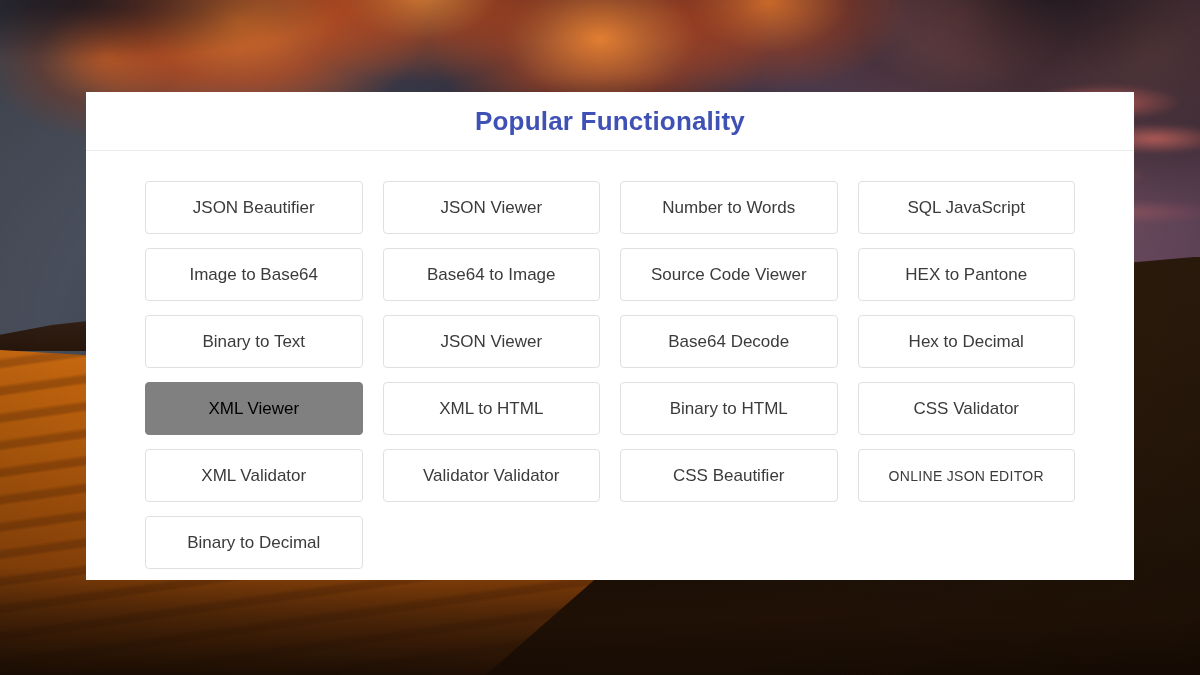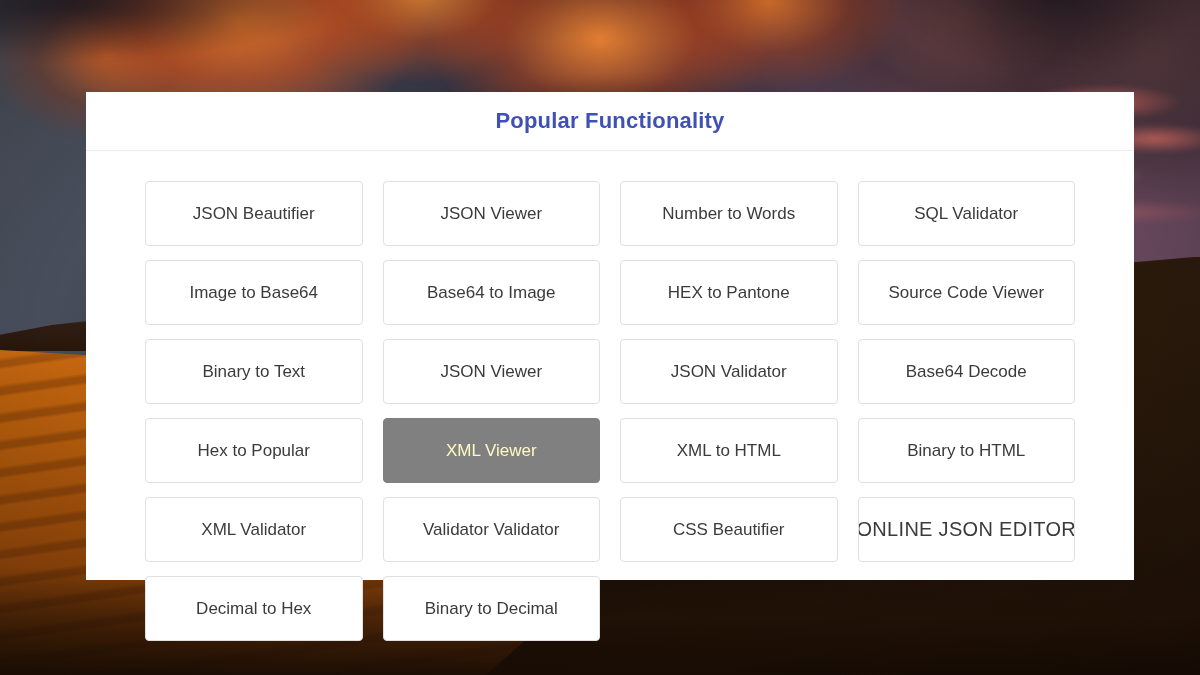--- a/index.html
+++ b/index.html
@@ -206,65 +206,65 @@
   .card-header {
     height: 59px;
     flex: 0 0 59px;
     display: flex;
     align-items: center;
     justify-content: center;
     border-bottom: 1px solid #ececec;
   }
 
   .card-title {
-    font-size: 22px;
+    font-size: 26px;
     font-weight: bold;
     color: #3f51b5;
     letter-spacing: .2px;
     line-height: 1;
   }
 
   .card-body {
     flex: 1 1 auto;
     padding: 30px 59px 0 59px;
   }
 
   .grid {
     display: grid;
     grid-template-columns: repeat(4, 1fr);
     column-gap: 20px;
     row-gap: 14px;
   }
 
   .tile {
-    height: 65px;
+    height: 53px;
     border: 1px solid #e0e0e0;
     border-radius: 4px;
     background: #ffffff;
     color: #3b3b3b;
     font-size: 17px;
     font-family: "Liberation Sans", sans-serif;
     display: flex;
     align-items: center;
     justify-content: center;
     text-align: center;
     padding: 0 6px;
     cursor: pointer;
     white-space: nowrap;
     overflow: hidden;
   }
 
   .tile.active {
     background: #808080;
     border-color: #808080;
-    color: #fef9c3;
+    color: #000000;
   }
 
   .tile.small {
-    font-size: 20px;
+    font-size: 14px;
     letter-spacing: .3px;
   }
 </style>
 </head>
 <body>
 
 <div class="bg">
   <div class="bg-sky"></div>
   <div class="bg-clouds"></div>
   <div class="bg-clouds-dark"></div>
@@ -284,35 +284,34 @@
 
   <div class="card-header">
     <h1 class="card-title">Popular Functionality</h1>
   </div>
 
   <div class="card-body">
     <div class="grid" id="tile-grid">
         <div class="tile">JSON Beautifier</div>
         <div class="tile">JSON Viewer</div>
         <div class="tile">Number to Words</div>
-        <div class="tile">SQL Validator</div>
+        <div class="tile">SQL JavaScript</div>
         <div class="tile">Image to Base64</div>
         <div class="tile">Base64 to Image</div>
+        <div class="tile">Source Code Viewer</div>
         <div class="tile">HEX to Pantone</div>
-        <div class="tile">Source Code Viewer</div>
         <div class="tile">Binary to Text</div>
         <div class="tile">JSON Viewer</div>
-        <div class="tile">JSON Validator</div>
         <div class="tile">Base64 Decode</div>
-        <div class="tile">Hex to Popular</div>
+        <div class="tile">Hex to Decimal</div>
         <div class="tile active">XML Viewer</div>
         <div class="tile">XML to HTML</div>
         <div class="tile">Binary to HTML</div>
+        <div class="tile">CSS Validator</div>
         <div class="tile">XML Validator</div>
         <div class="tile">Validator Validator</div>
         <div class="tile">CSS Beautifier</div>
         <div class="tile small">ONLINE JSON EDITOR</div>
-        <div class="tile">Decimal to Hex</div>
         <div class="tile">Binary to Decimal</div>
       </div>
   </div>
 
 </div>
 
 </body></html>

